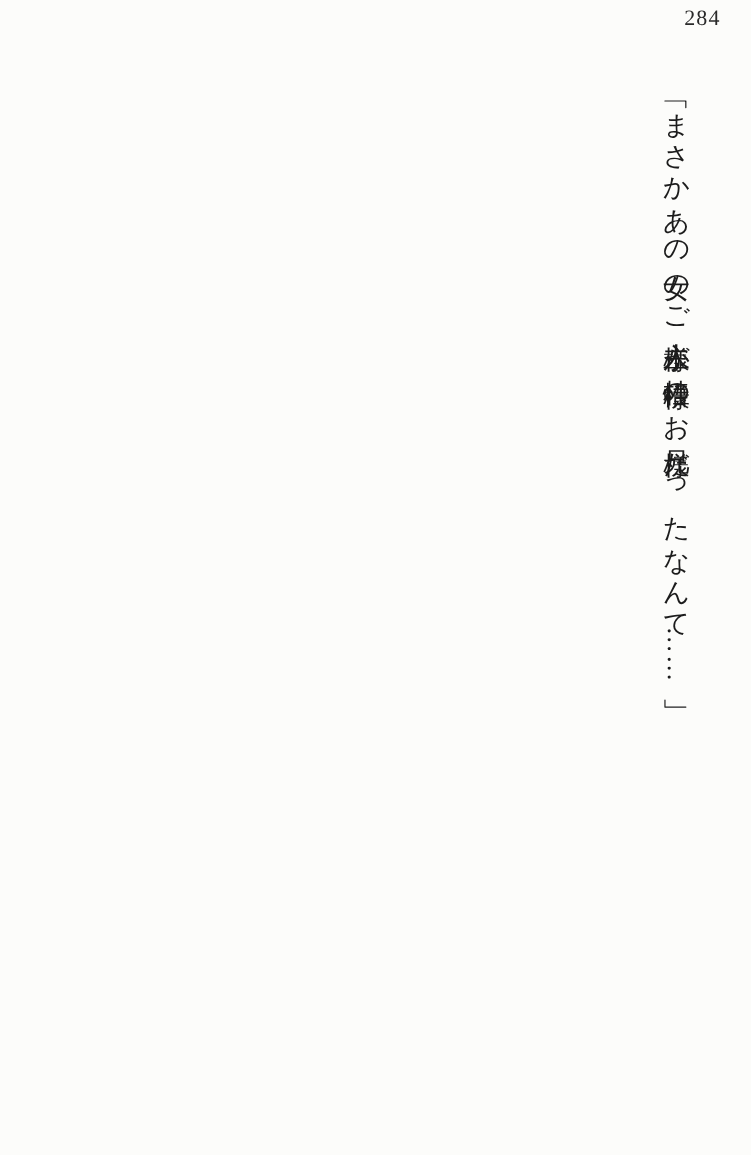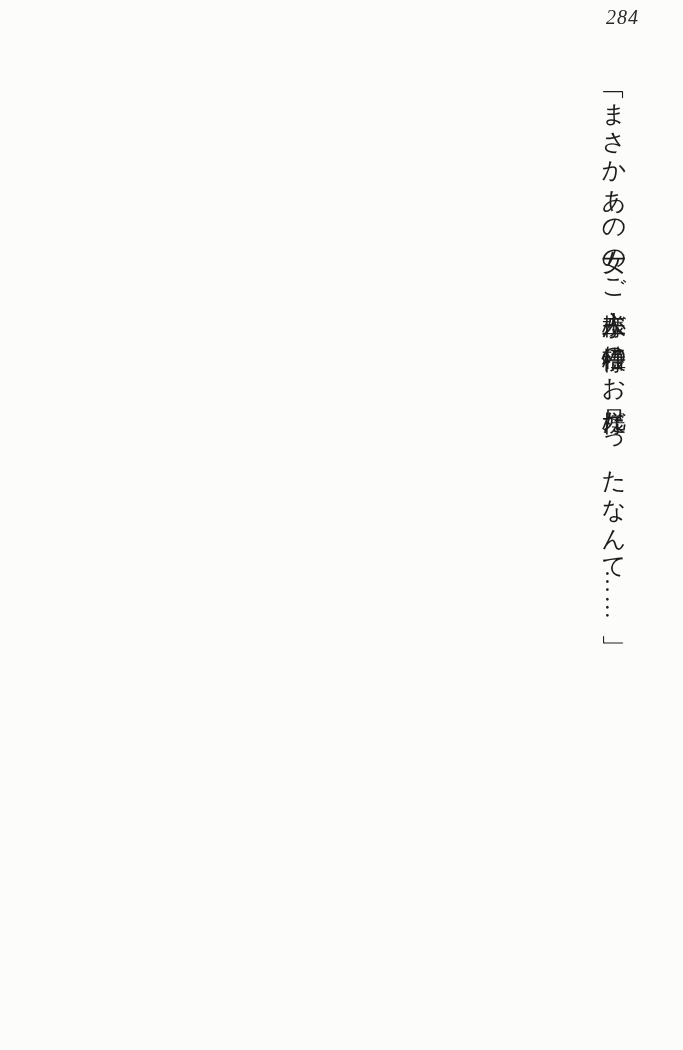--- a/index.html
+++ b/index.html
@@ -11,23 +11,22 @@
     height: 1050px;
     background: #fcfcfa;
     position: relative;
     overflow: hidden;
     font-family: "Liberation Serif", "DejaVu Serif", serif;
     color: #1c1c1c;
   }
   .page-number {
     position: absolute;
     top: 6px;
-    right: 44px;
+    right: 28px;
     font-size: 20px;
-    font-style: italic;
     letter-spacing: 1px;
     color: #2a2a2a;
   }
   .text-block {
     position: absolute;
     top: 84px;
     right: 52px;
     width: 596px;
     height: 958px;
     writing-mode: vertical-rl;

